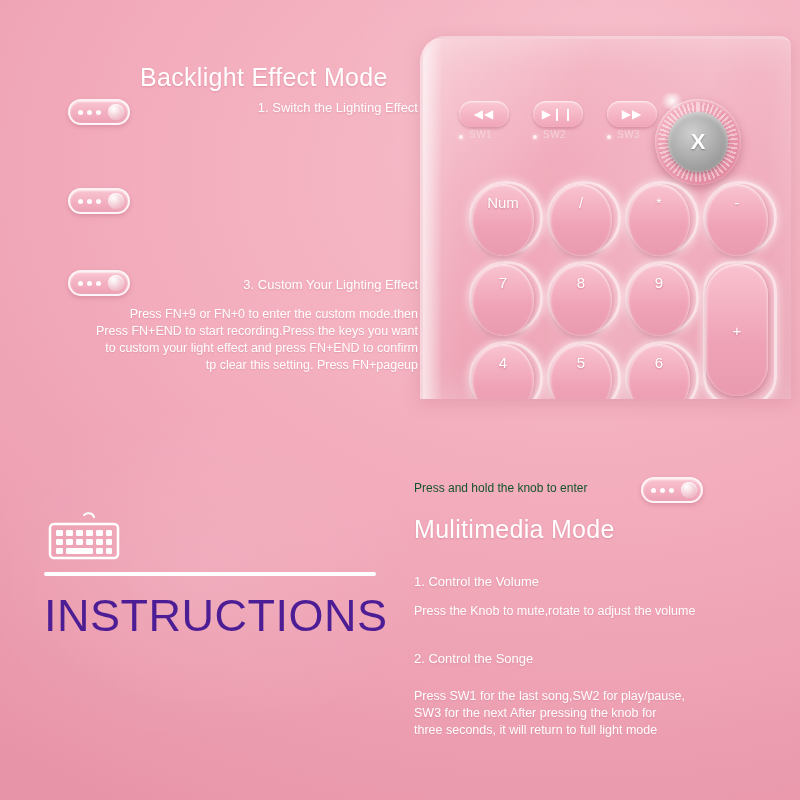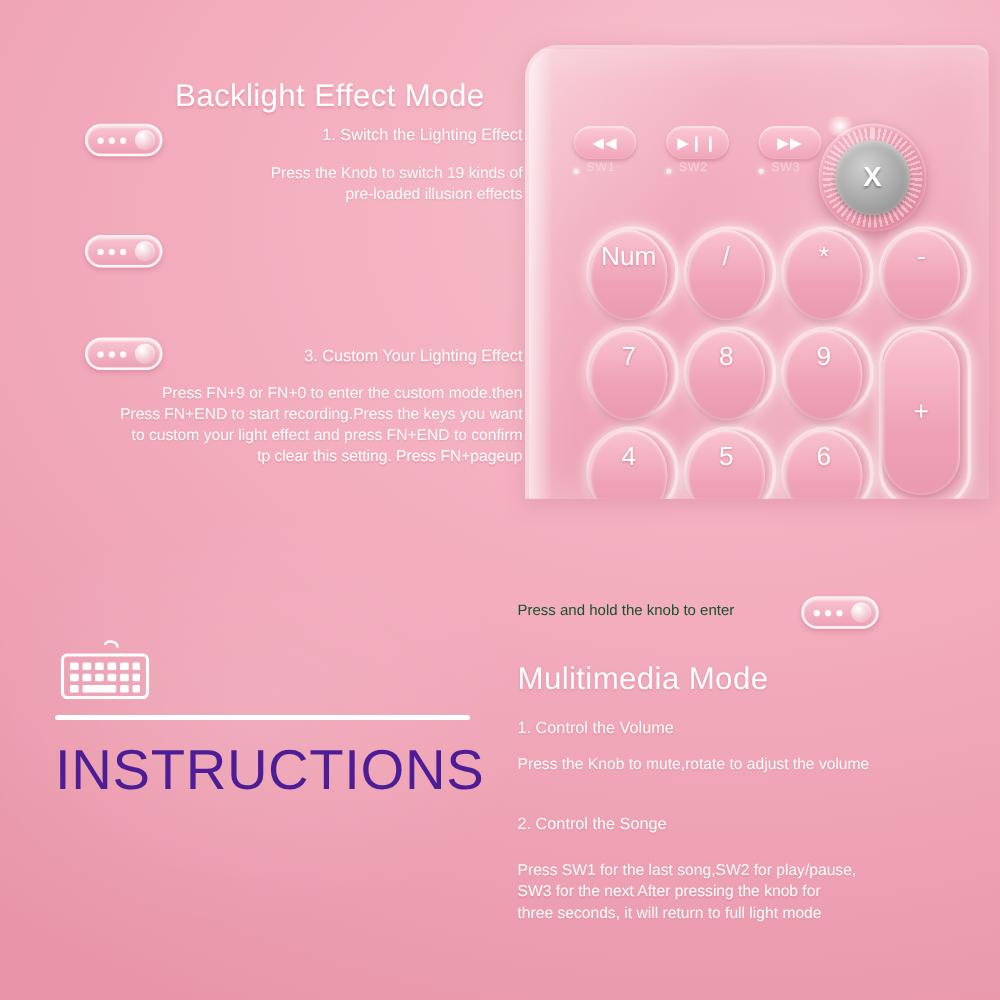--- a/index.html
+++ b/index.html
@@ -139,21 +139,21 @@
   
   .key {
     position: absolute;
     background: linear-gradient(180deg, #f9c3d0 0%, #efa2b6 60%, #e99aaf 100%);
     box-shadow: 0 3px 5px rgba(165,75,100,0.35), inset 0 1px 3px rgba(255,255,255,0.85);
     color: #ffffff;
     display: flex;
     align-items: flex-start;
     justify-content: center;
     padding-top: 10px;
-    font-size: 21px;
+    font-size: 15px;
     text-shadow: 0 1px 2px rgba(190,100,125,0.6);
   }
   .key.round {
     width: 62px; height: 62px;
     border-radius: 50%;
   }
   .key.tall {
     width: 62px; height: 132px;
     border-radius: 31px;
     align-items: center;
@@ -349,22 +349,20 @@
 
   <div class="h1" style="left:140px; top:63px;">Backlight Effect Mode</div>
 
   <div class="pill-icon" style="left:68px; top:99px;">
     <span class="dot"></span>
     <span class="dot"></span>
     <span class="dot"></span>
     <span class="knobby"></span>
   </div>
   <div class="h2 right-align" style="left:60px; top:100px; width:358px;">1. Switch the Lighting Effect</div>
-  <div class="body-text right-align" style="left:60px; top:130px; width:358px; white-space:pre-line;">Press the Knob to switch 19 kinds of
-pre-loaded illusion effects</div>
 
   <div class="pill-icon" style="left:68px; top:188px;">
     <span class="dot"></span>
     <span class="dot"></span>
     <span class="dot"></span>
     <span class="knobby"></span>
   </div>
 
   <div class="pill-icon" style="left:68px; top:270px;">
     <span class="dot"></span>
@@ -406,21 +404,21 @@
   <div id="instr-title">INSTRUCTIONS</div>
 
   <div id="mm-hint">Press and hold the knob to enter</div>
   <div class="pill-icon" style="left:641px; top:477px;">
     <span class="dot"></span>
     <span class="dot"></span>
     <span class="dot"></span>
     <span class="knobby"></span>
   </div>
 
-  <div class="h1" style="left:414px; top:515px;margin-top:14px;">Mulitimedia Mode</div>
+  <div class="h1" style="left:414px; top:515px;">Mulitimedia Mode</div>
 
   <div class="h2" style="left:414px; top:574px;">1. Control the Volume</div>
   <div class="body-text" style="left:414px; top:603px; width:360px; white-space:pre-line;">Press the Knob to mute,rotate to adjust the volume</div>
 
   <div class="h2" style="left:414px; top:651px;">2. Control the Songe</div>
   <div class="body-text" style="left:414px; top:688px; width:360px; white-space:pre-line;">Press SW1 for the last song,SW2 for play/pause,
 SW3 for the next After pressing the knob for
 three seconds, it will return to full light mode</div>
 
 </div>

